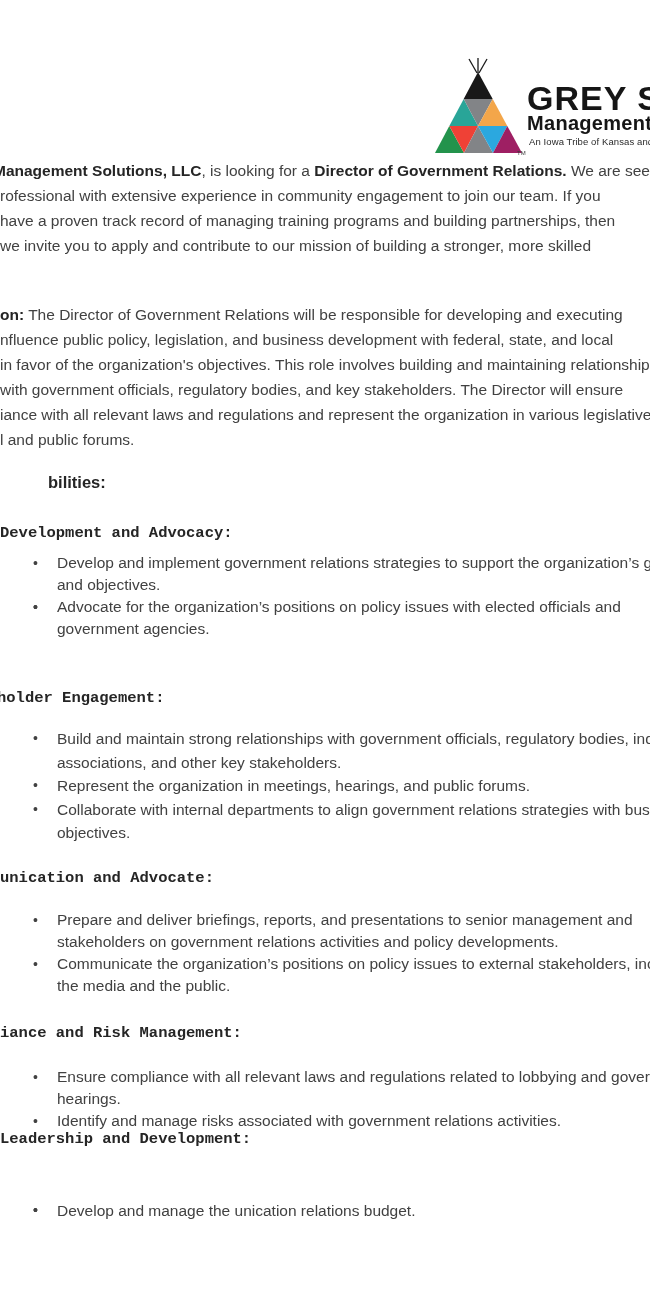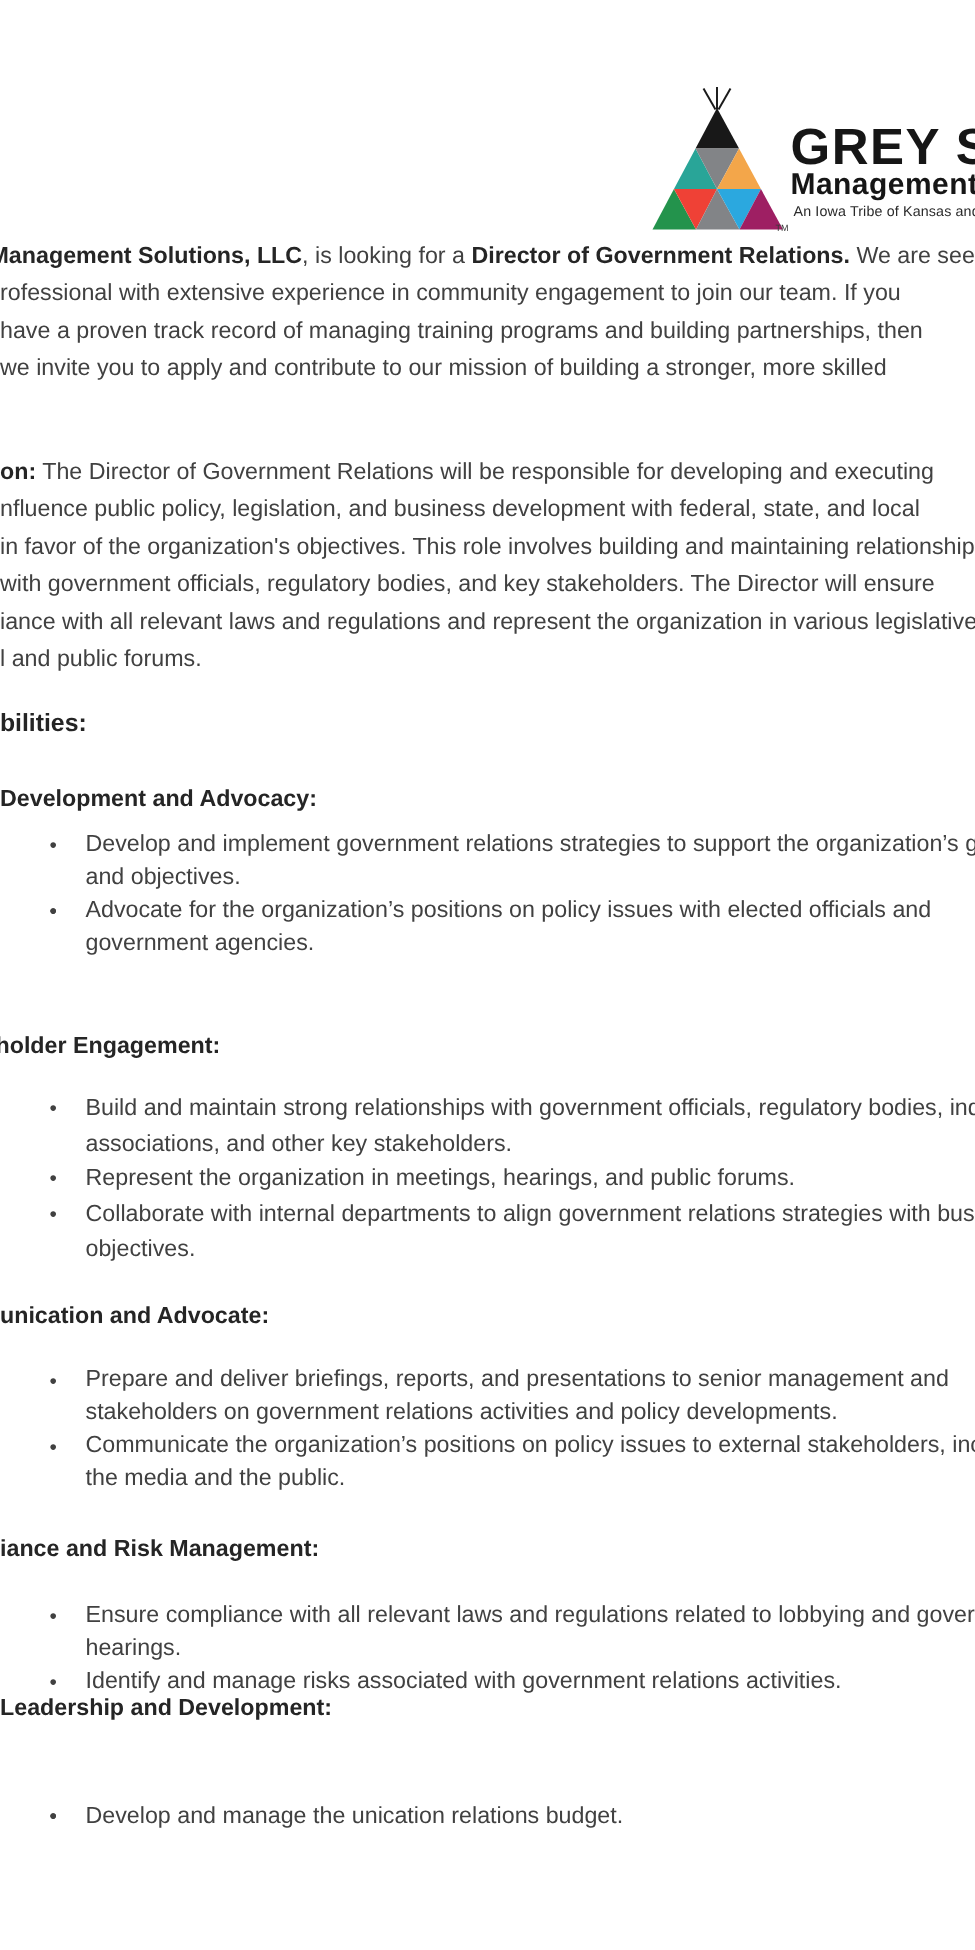--- a/index.html
+++ b/index.html
@@ -4,22 +4,22 @@
 <style>
   html,body{margin:0;padding:0}
   body{
     width:650px;height:1300px;overflow:hidden;position:relative;
     background:#ffffff;color:#414141;
     font-family:"Liberation Sans", sans-serif;
   }
   .block{position:absolute;left:0;white-space:nowrap;}
   .line{font-size:15.5px;line-height:var(--lh,25px);}
   .b{font-weight:700;color:#252525;}
-  .h1 .line{font-weight:700;color:#252525;font-size:16.5px;}
-  .h2 .line{font-weight:700;color:#252525;}
+  .h1 .line{font-weight:700;color:#252525;font-size:16.5px;padding-left:48px;}
+  .h2 .line{font-weight:700;color:#252525;font-family:Liberation Mono, monospace;}
   .bullets .line{position:relative;padding-left:57px;}
   .dot{position:absolute;left:33px;top:0;font-size:14px;color:#414141;}
 
   
   .logo{position:absolute;top:0;left:0;width:650px;height:175px;}
   .teepee{position:absolute;left:430px;top:55px;}
   .brand-name{position:absolute;left:527px;top:80px;font-size:34px;line-height:36px;
     font-weight:700;color:#161616;letter-spacing:1px;white-space:nowrap;}
   .brand-sub{position:absolute;left:527px;top:112px;font-size:20px;line-height:22px;
     font-weight:700;color:#161616;letter-spacing:0.3px;white-space:nowrap;}

